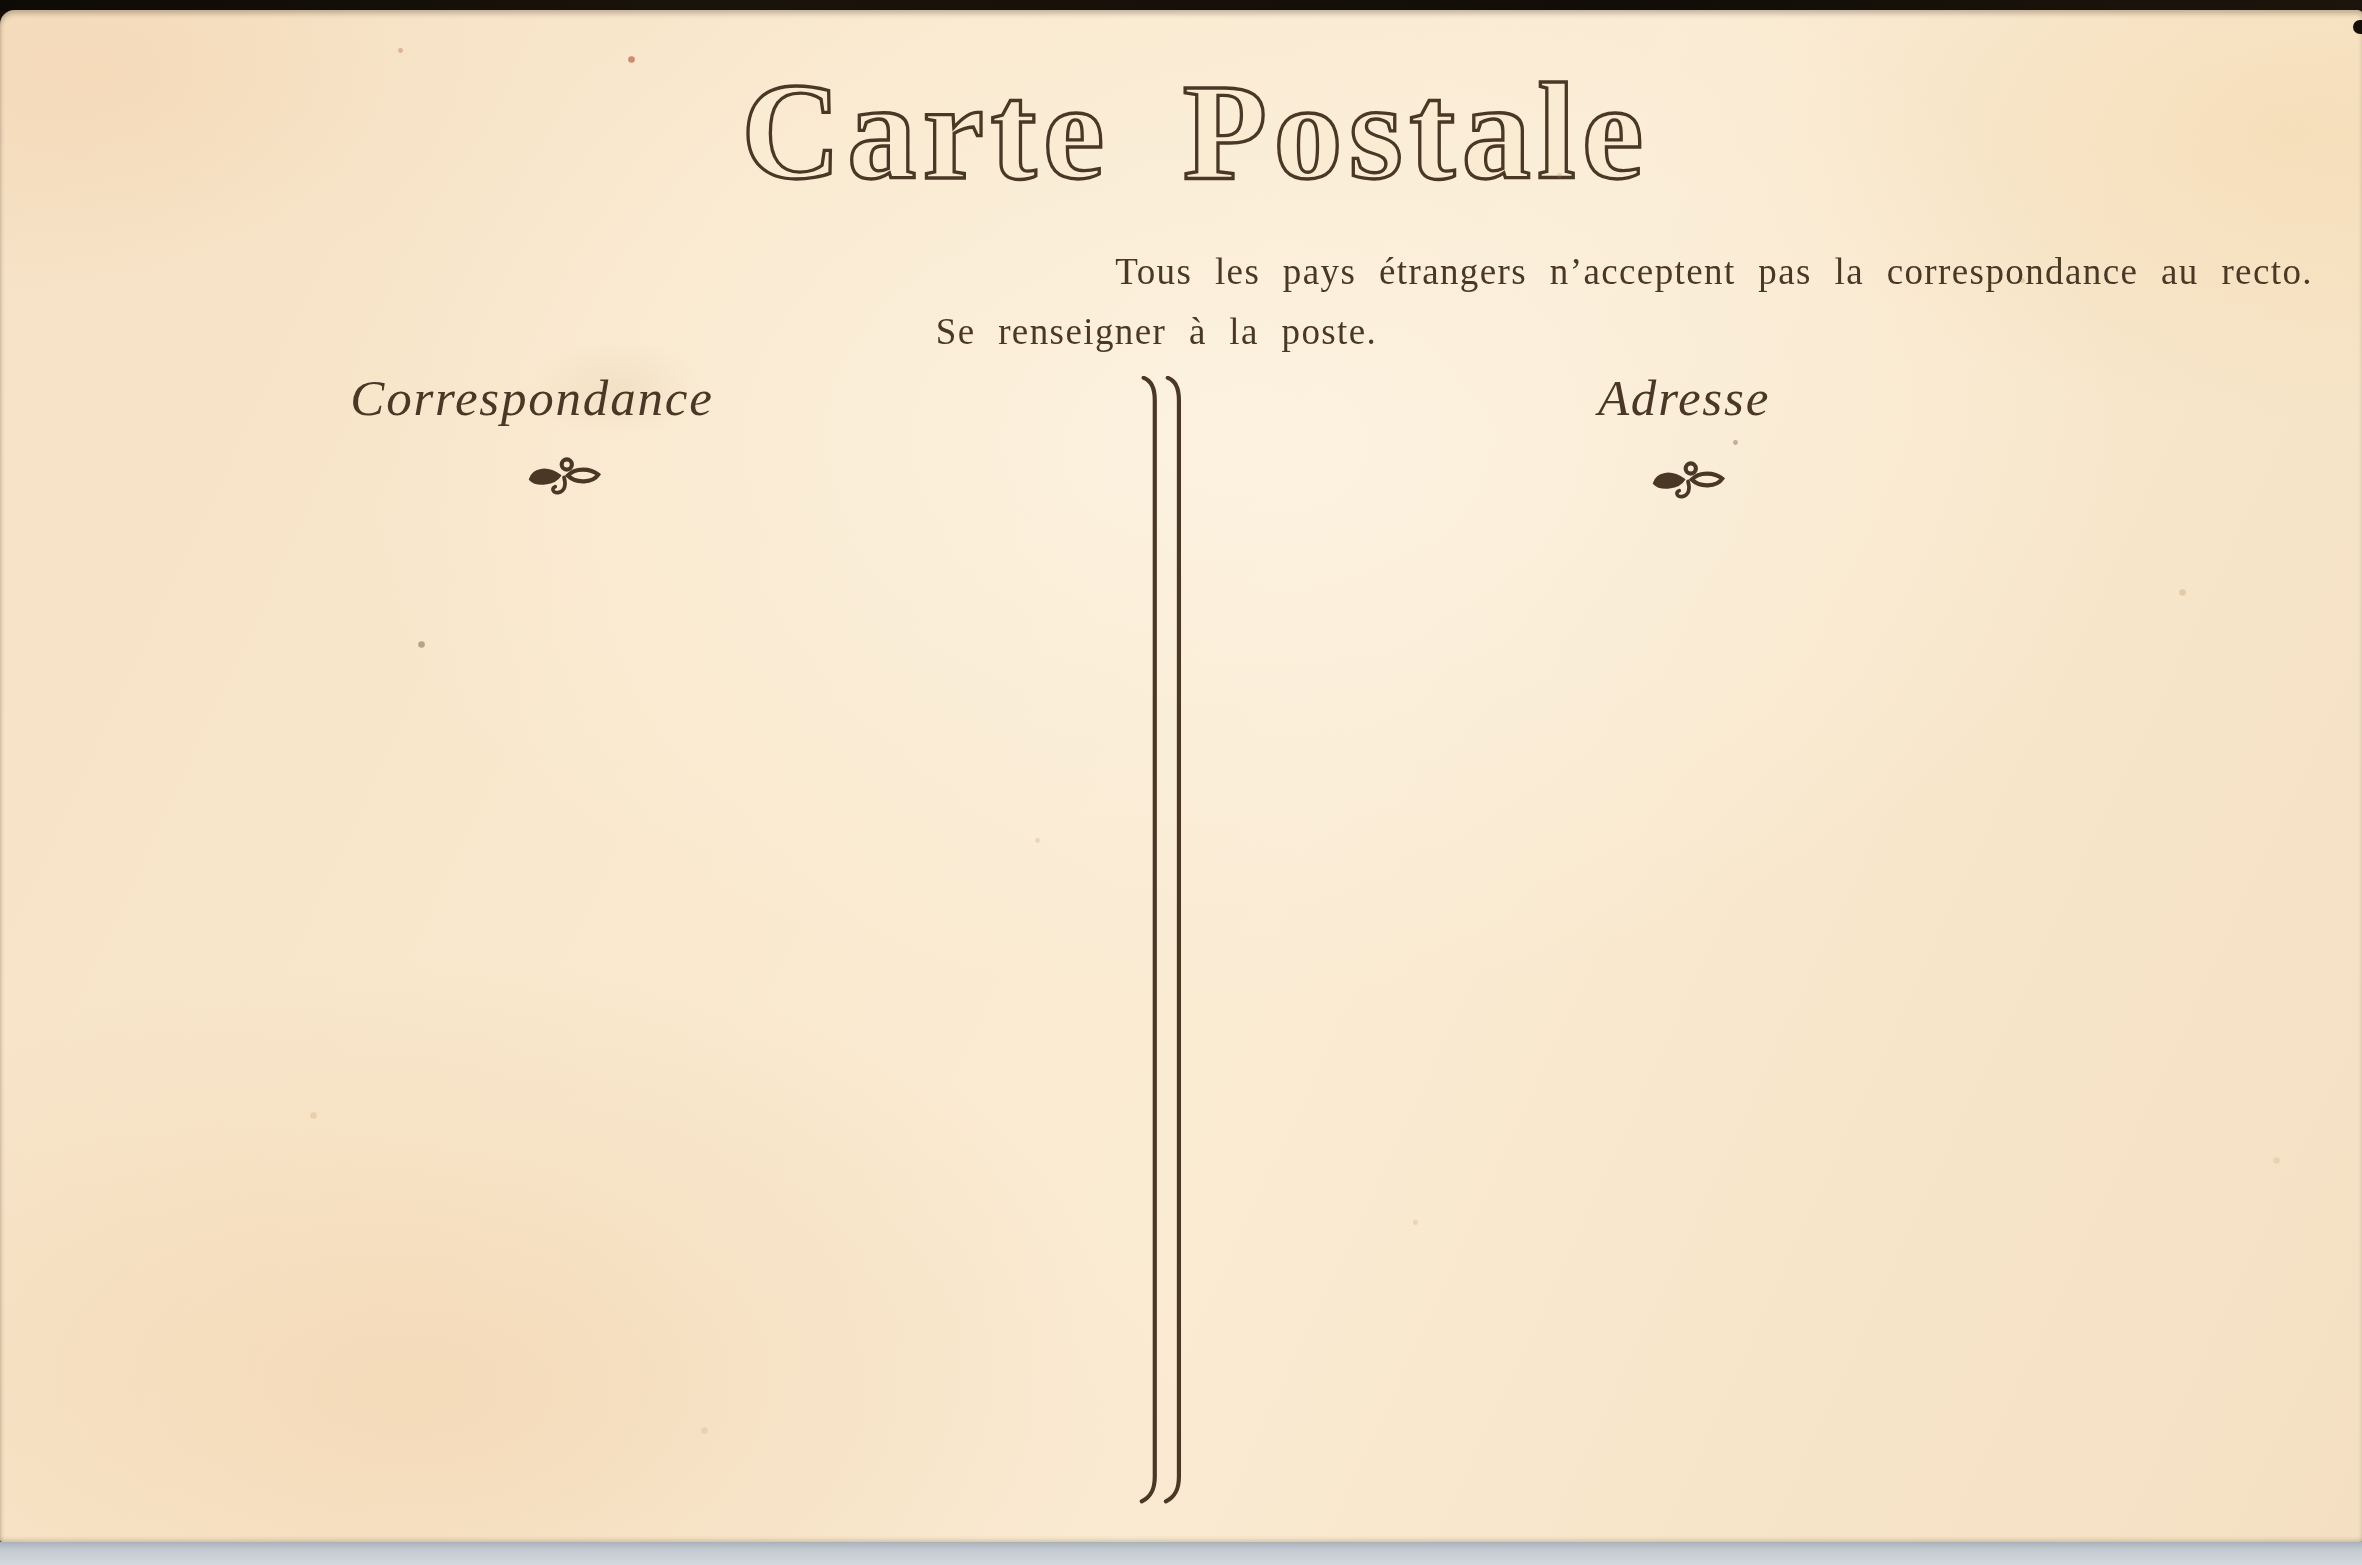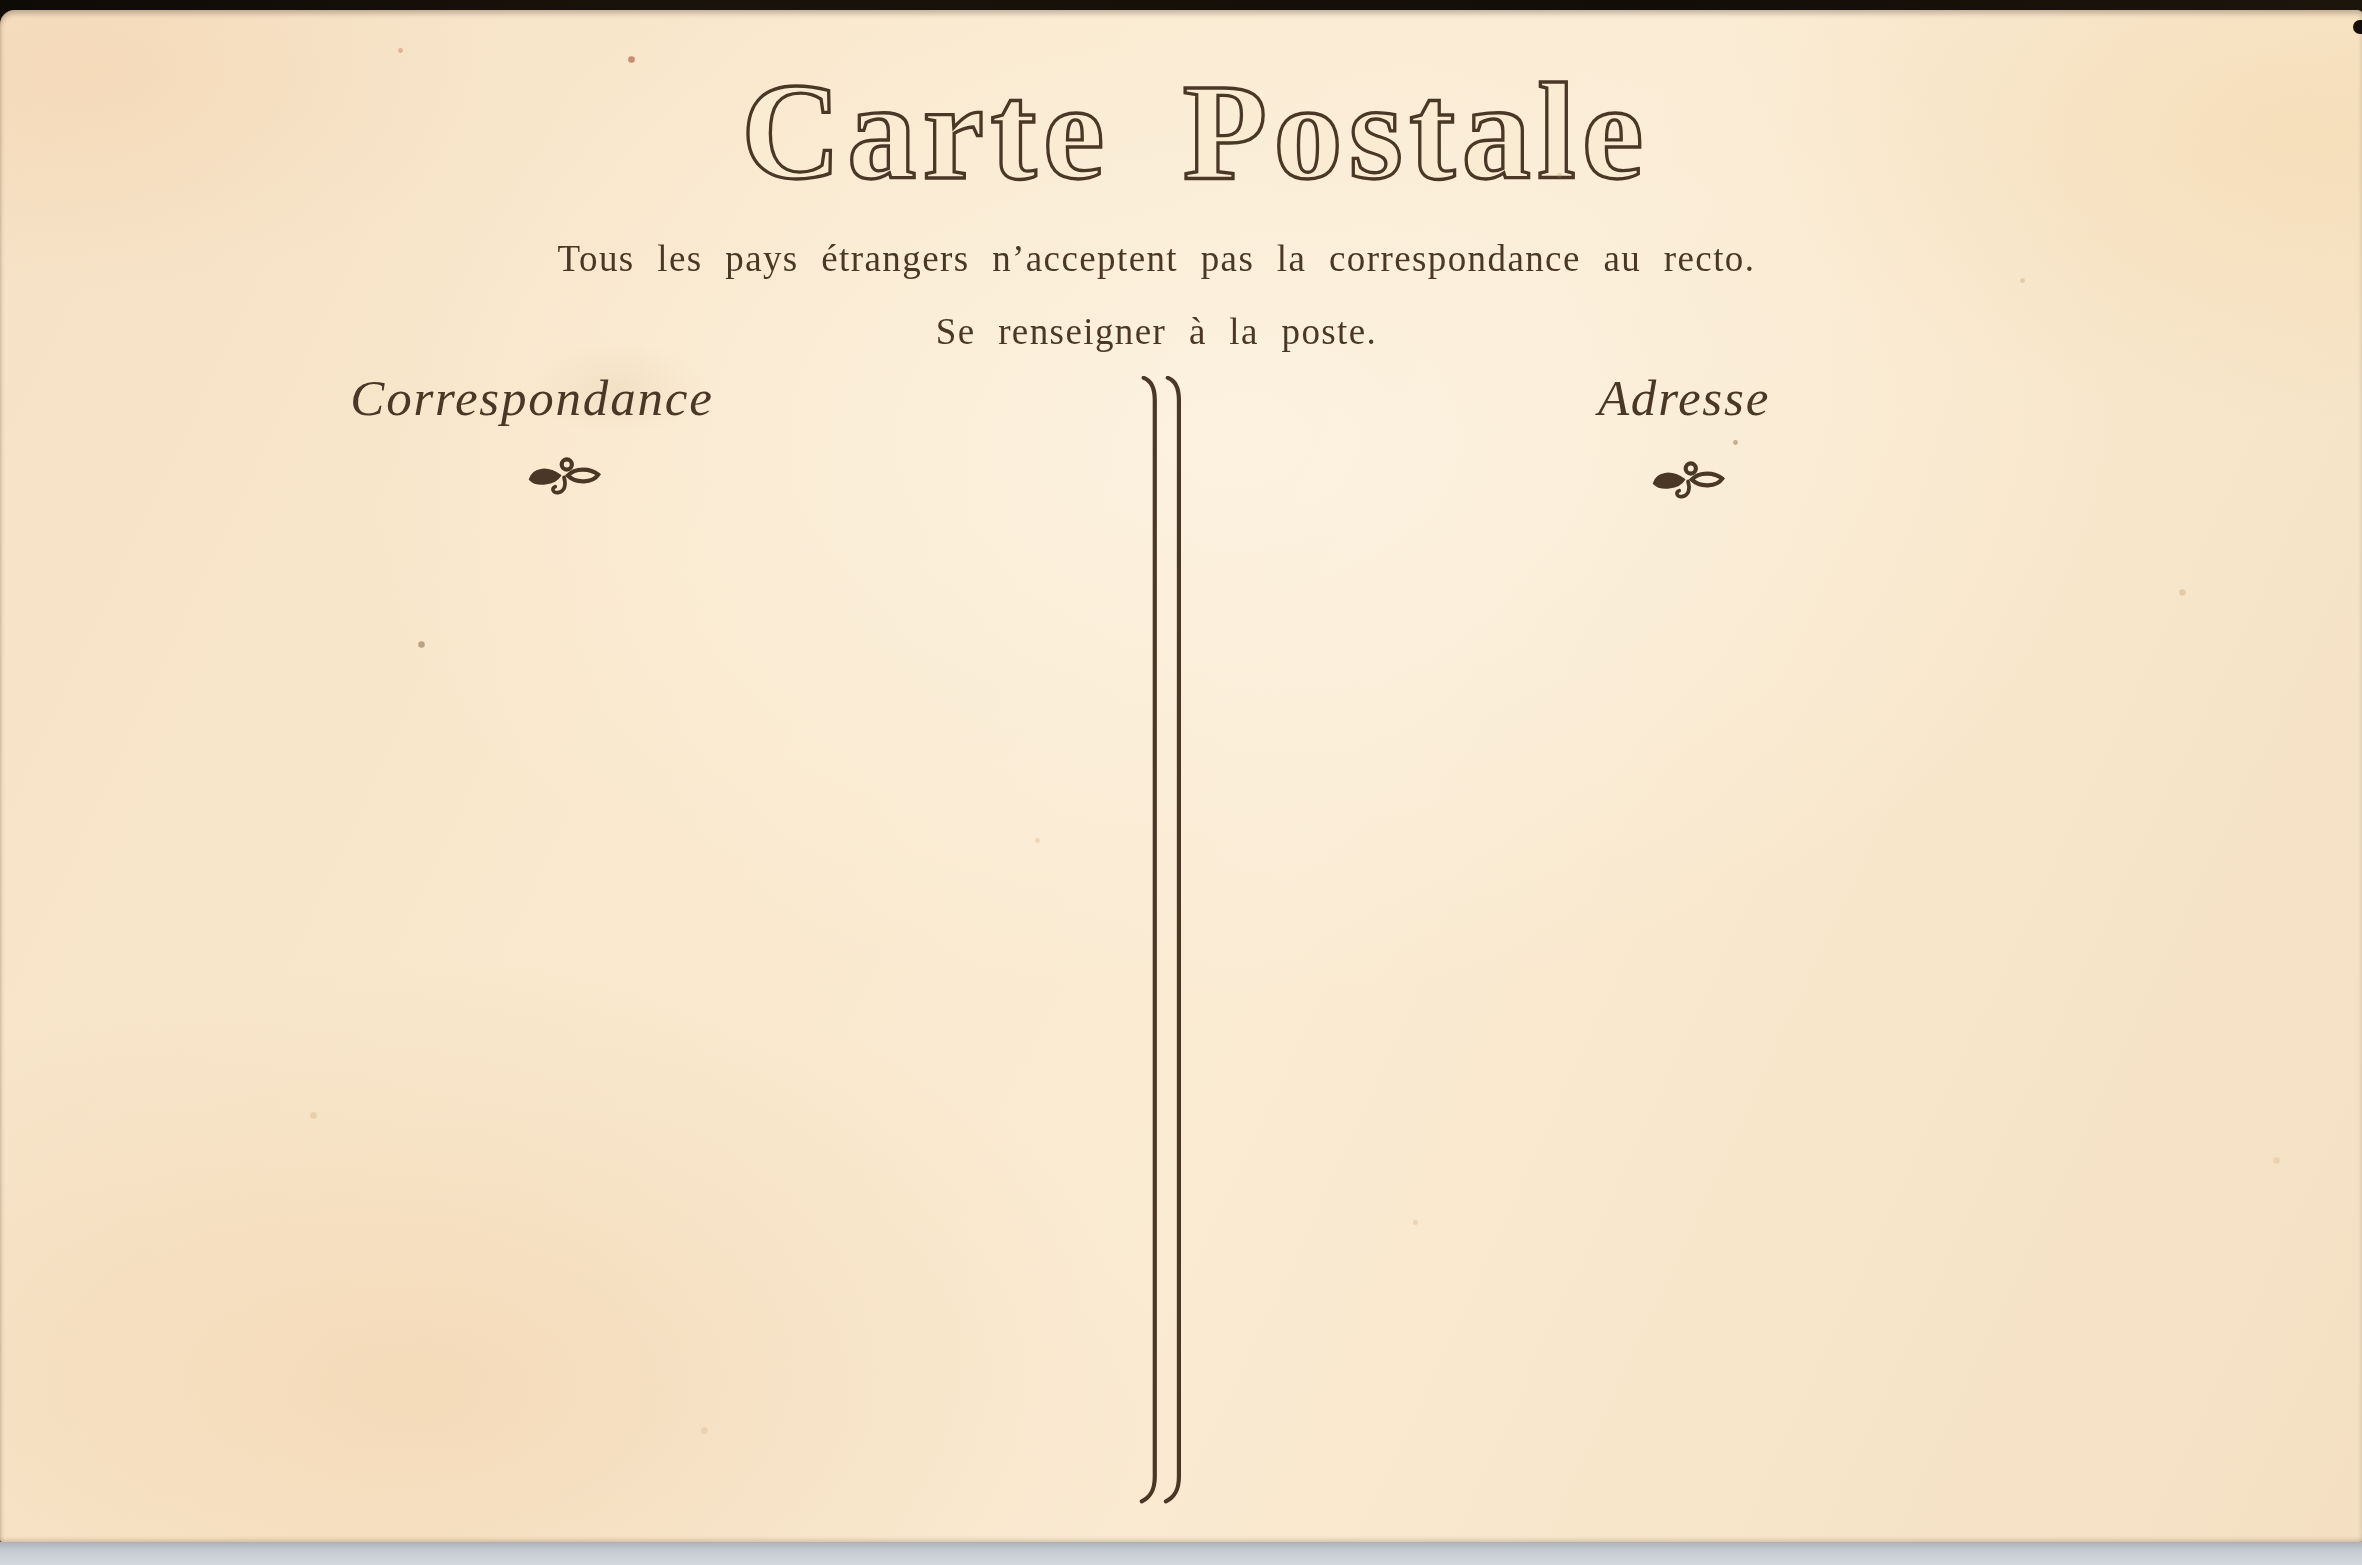--- a/index.html
+++ b/index.html
@@ -62,21 +62,21 @@
     -webkit-text-stroke:3.3px var(--ink);
     text-shadow:0 0 0.9px rgba(74,55,38,0.6);
     letter-spacing:6.5px;word-spacing:31px;
     white-space:nowrap;
   }
   .notice{
     position:absolute;left:0;right:50px;text-align:center;
     font-size:37px;line-height:39px;color:var(--ink);
     letter-spacing:1.4px;word-spacing:12px;white-space:nowrap;
   }
-  .notice-1{top:229px;}
+  .notice-1{top:242px;text-align:right;}
   .notice-2{top:302px;}
 
   .zone-label{
     position:absolute;top:361px;width:480px;text-align:center;
     font-style:italic;font-size:51px;line-height:55px;color:var(--ink);
     letter-spacing:1.8px;white-space:nowrap;
   }
   .zone-label.corr{left:292px;}
   .zone-label.addr{left:1444px;}
 

